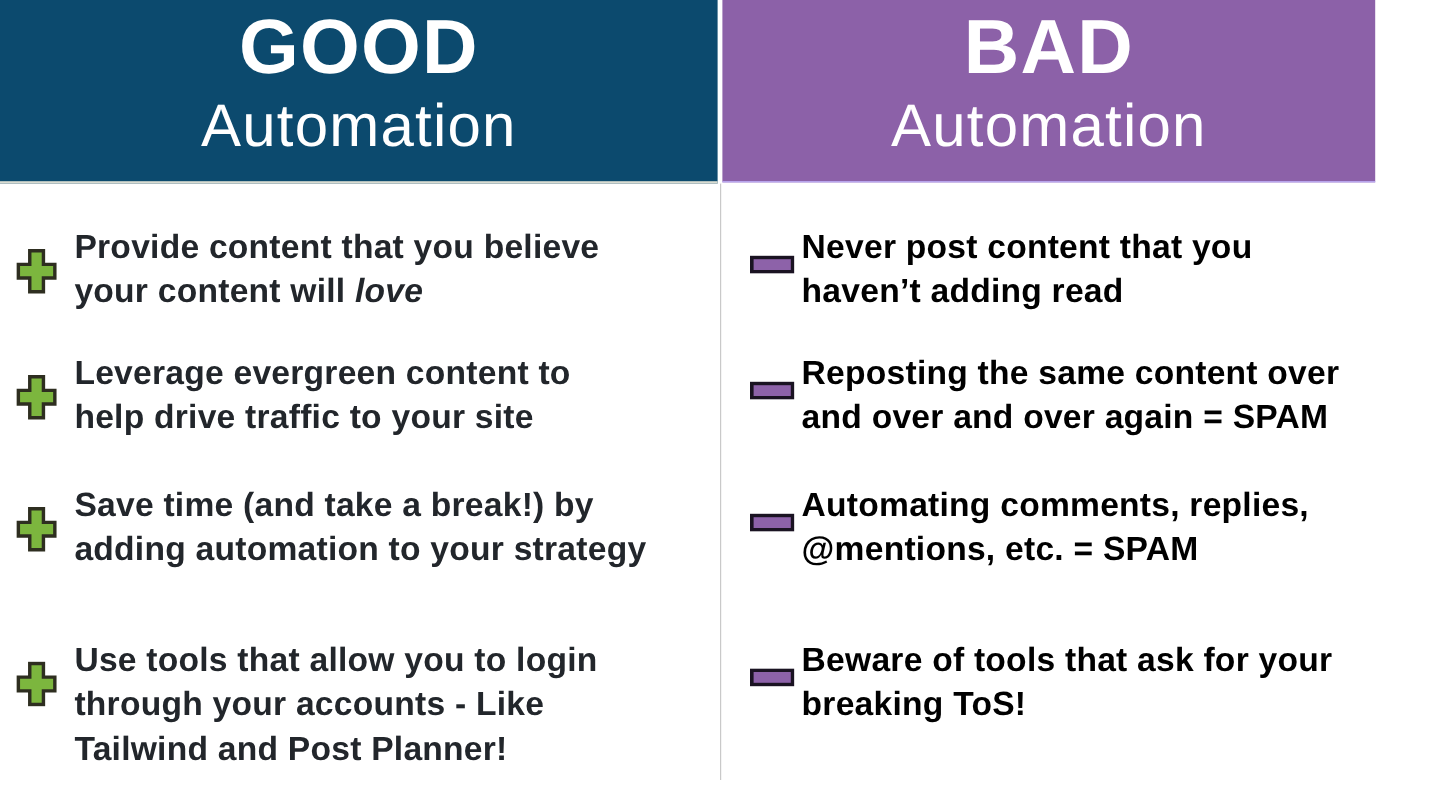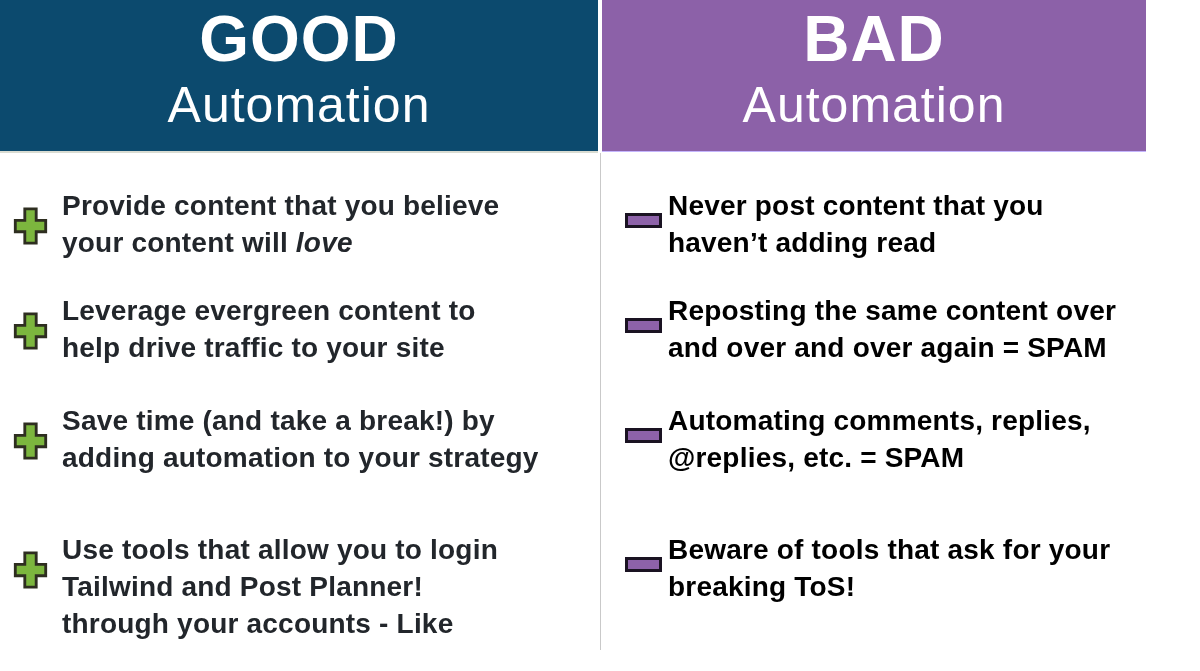--- a/index.html
+++ b/index.html
@@ -141,22 +141,22 @@
     </div>
 
     <div class="item r4">
       <span class="icon-wrap">
         <svg width="35" height="38" viewBox="0 0 36 40">
           <path d="M12 2 H24 V14 H34 V26 H24 V38 H12 V26 H2 V14 H12 Z" fill="#7CB63E" stroke="#2E2E20" stroke-width="3" stroke-linejoin="miter"></path>
         </svg>
       </span>
       <div class="item-text">
         <div>Use tools that allow you to login</div>
+        <div>through your accounts - Like</div>
         <div>Tailwind and Post Planner!</div>
-        <div>through your accounts - Like</div>
       </div>
     </div>
 
   </div>
 
   <div class="column column-bad">
 
     <div class="item r1">
       <span class="icon-wrap">
         <svg width="37" height="15" viewBox="0 0 37 15">
@@ -182,21 +182,21 @@
     </div>
 
     <div class="item r3">
       <span class="icon-wrap">
         <svg width="37" height="15" viewBox="0 0 37 15">
           <rect x="1.5" y="1.5" width="34" height="12" fill="#8D62A9" stroke="#1A1322" stroke-width="3"></rect>
         </svg>
       </span>
       <div class="item-text">
         <div>Automating comments, replies,</div>
-        <div>@replies, etc. = SPAM</div>
+        <div>@mentions, etc. = SPAM</div>
       </div>
     </div>
 
     <div class="item r4">
       <span class="icon-wrap">
         <svg width="37" height="15" viewBox="0 0 37 15">
           <rect x="1.5" y="1.5" width="34" height="12" fill="#8D62A9" stroke="#1A1322" stroke-width="3"></rect>
         </svg>
       </span>
       <div class="item-text">

